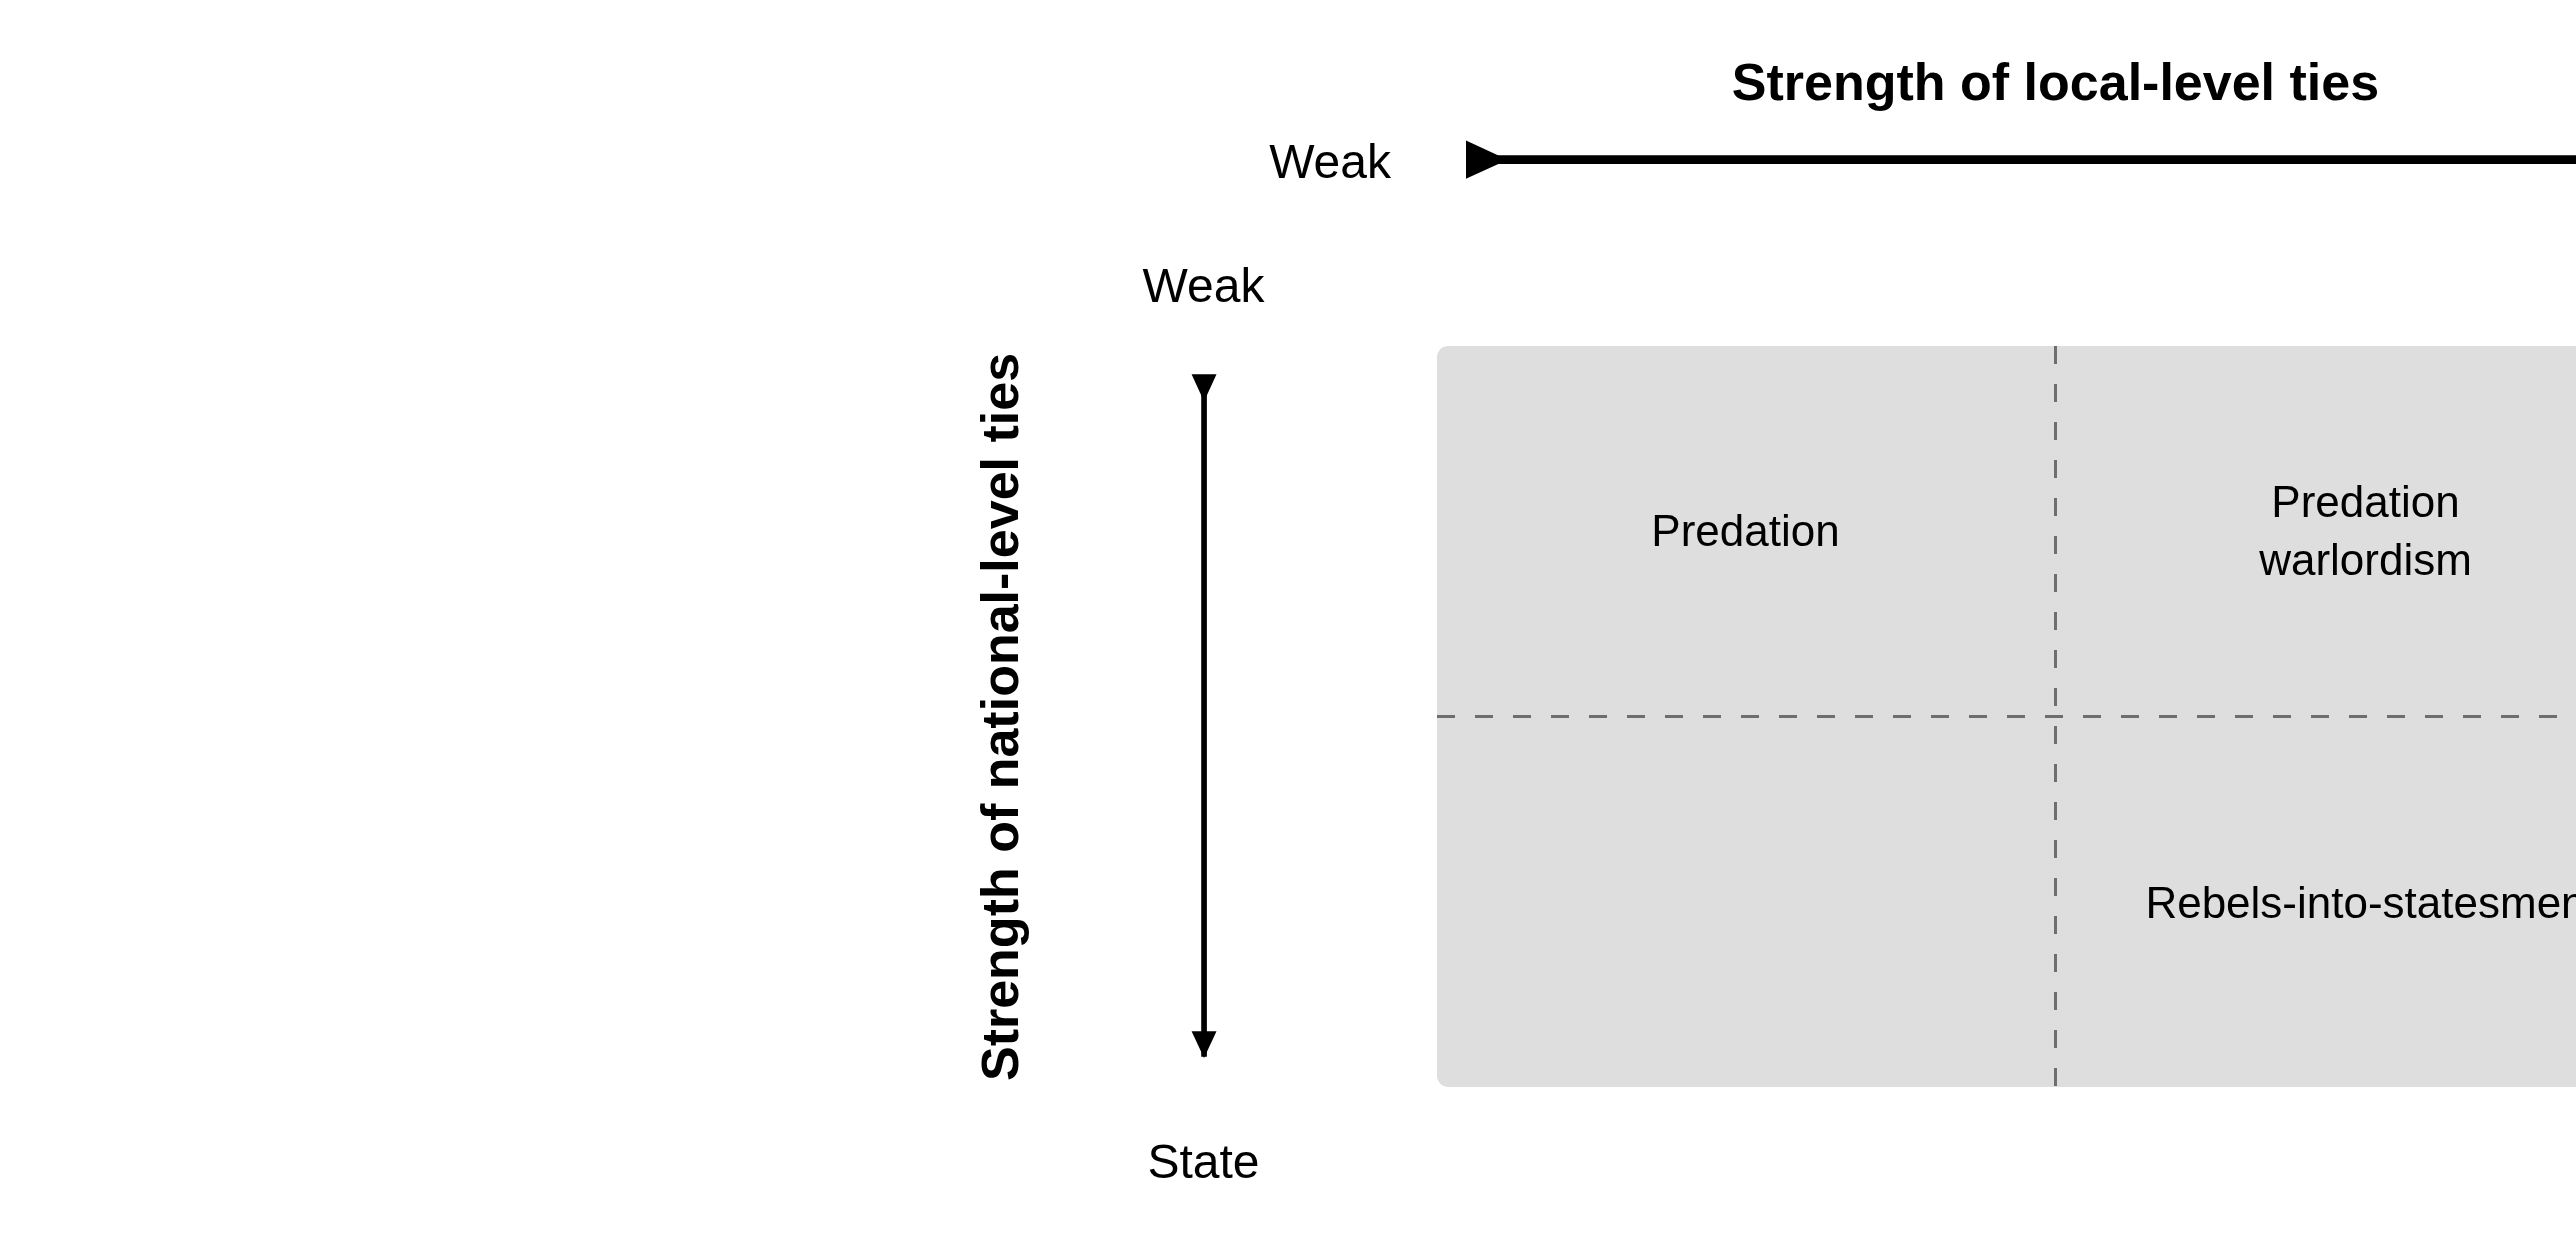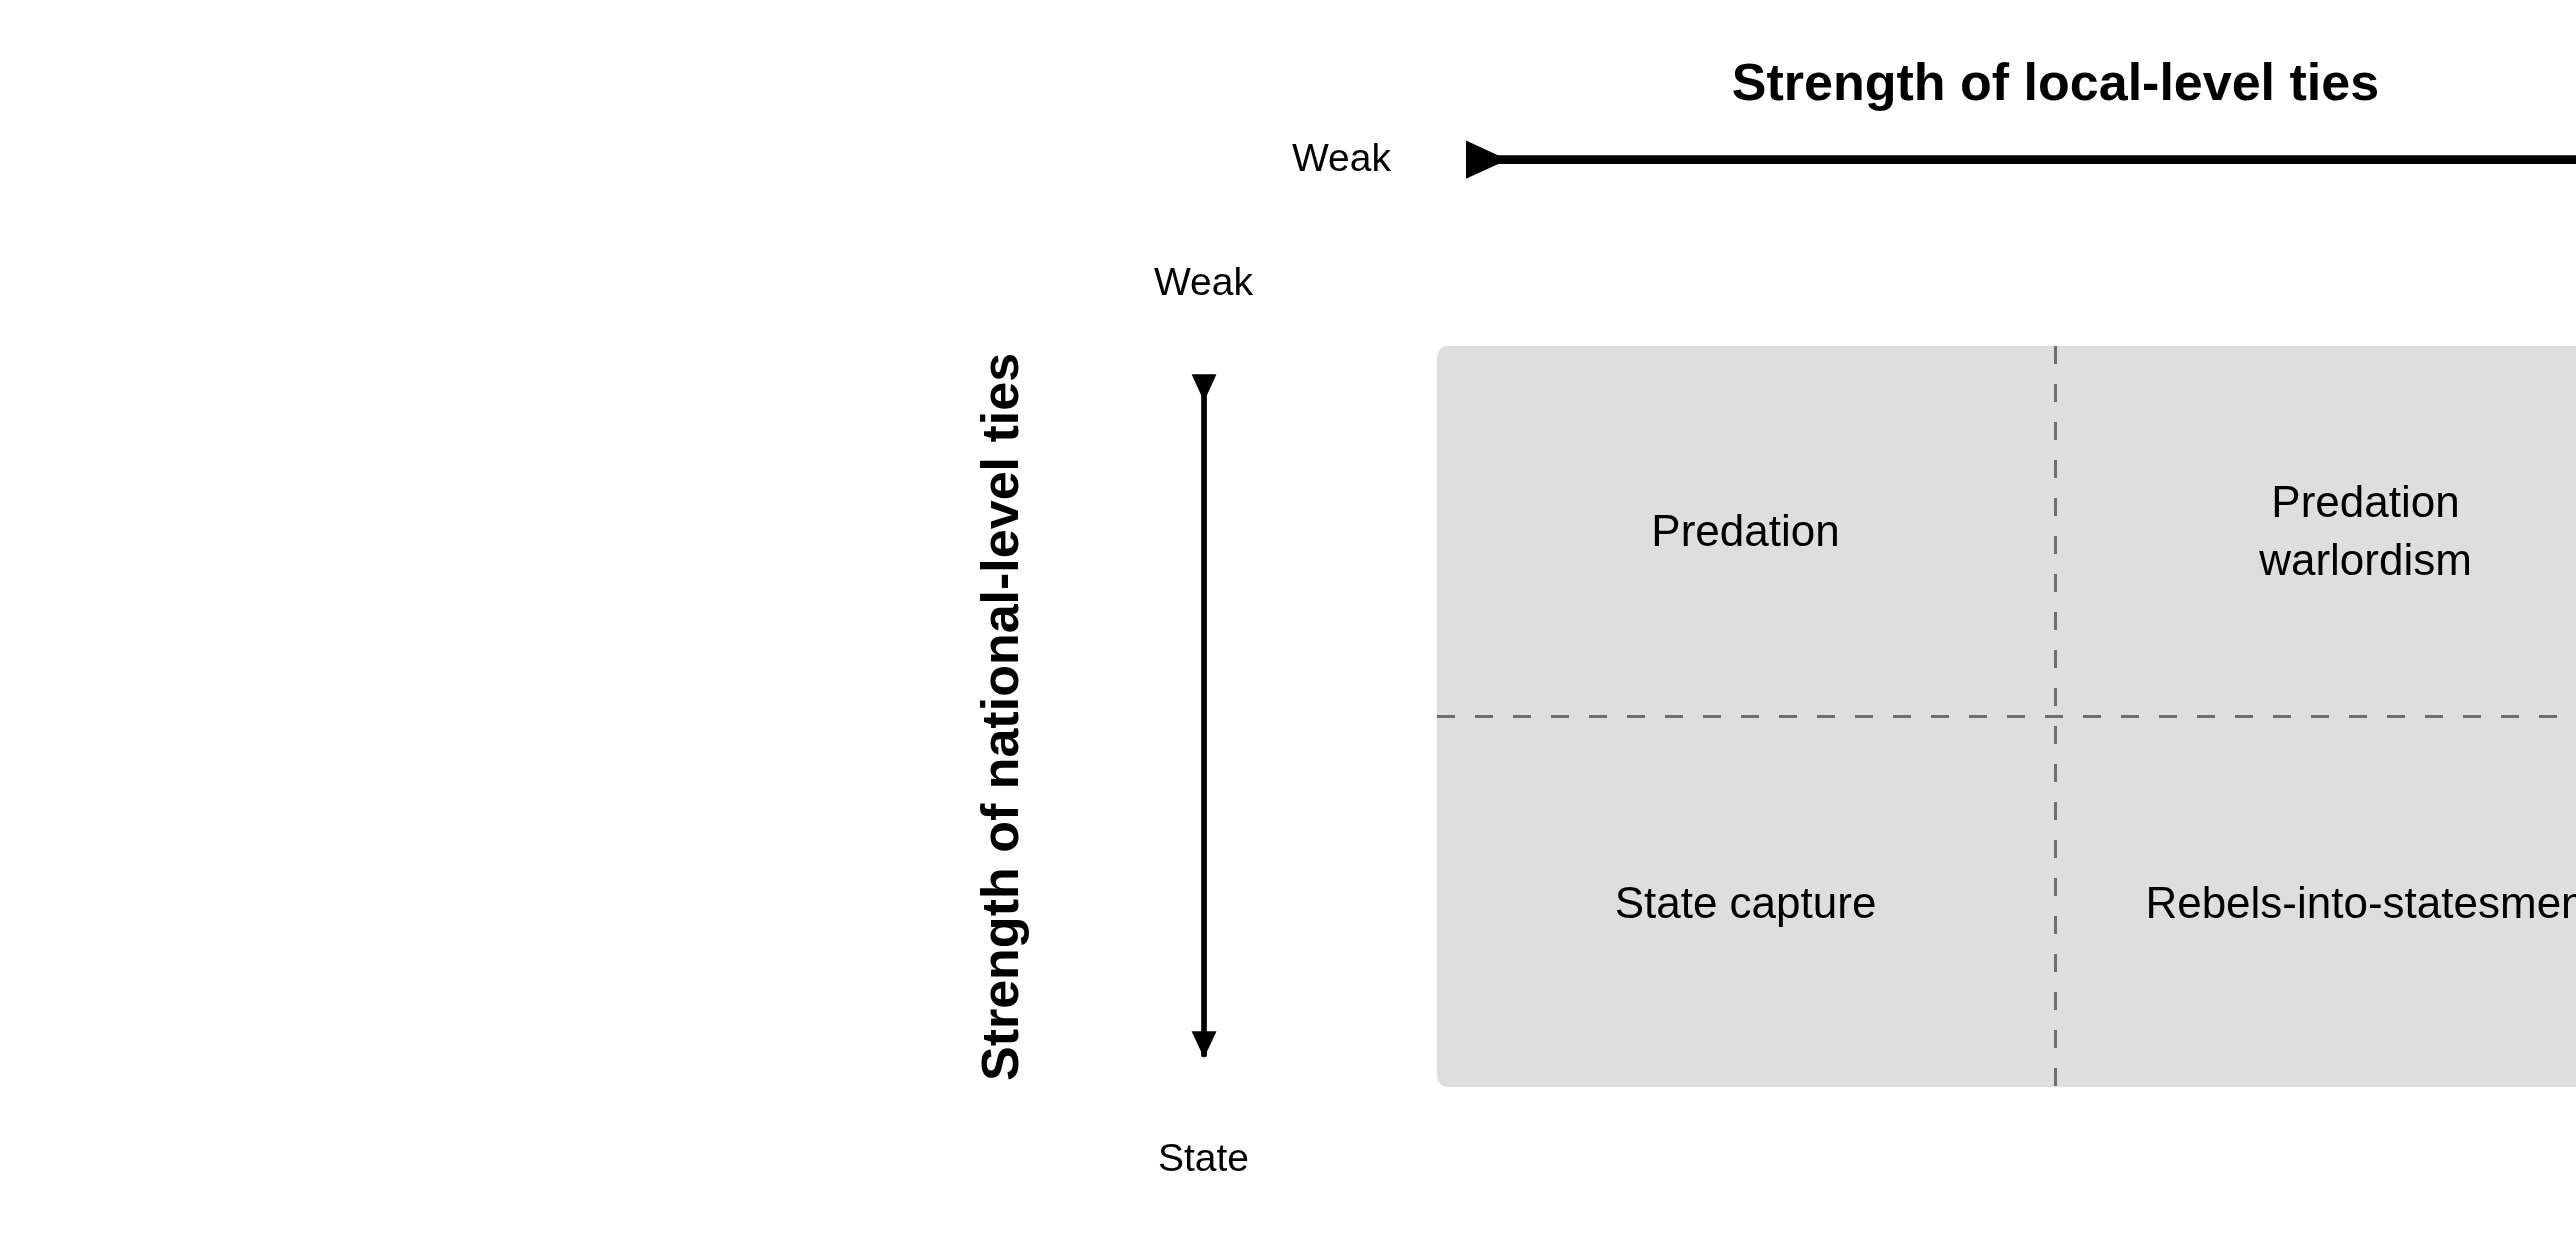--- a/index.html
+++ b/index.html
@@ -30,21 +30,21 @@
     font-size: 52px;
     font-weight: bold;
     line-height: 1.0;
     letter-spacing: 0px;
     white-space: nowrap;
   }
 
   
   .endpoint-label {
     position: absolute;
-    font-size: 39px;
+    font-size: 48px;
     font-weight: normal;
     line-height: 1.0;
     white-space: nowrap;
   }
   .x-weak-label {
     left: 1077px;
     top: 138px;
     width: 314px;
     text-align: right;
   }
@@ -188,23 +188,20 @@
 
     <div class="quadrant q-top-left">
       <span class="quadrant-label">Predation</span>
     </div>
 
     <div class="quadrant q-top-right">
       <span class="quadrant-label">Predation
 warlordism</span>
     </div>
 
-    <div class="quadrant q-bottom-left">
-      <span class="quadrant-label">State capture</span>
-    </div>
 
     <div class="quadrant q-bottom-right">
       <span class="quadrant-label">Rebels-into-statesmen</span>
     </div>
 
     <div class="divider-vertical"></div>
     <div class="divider-horizontal"></div>
 
   </div>
 

